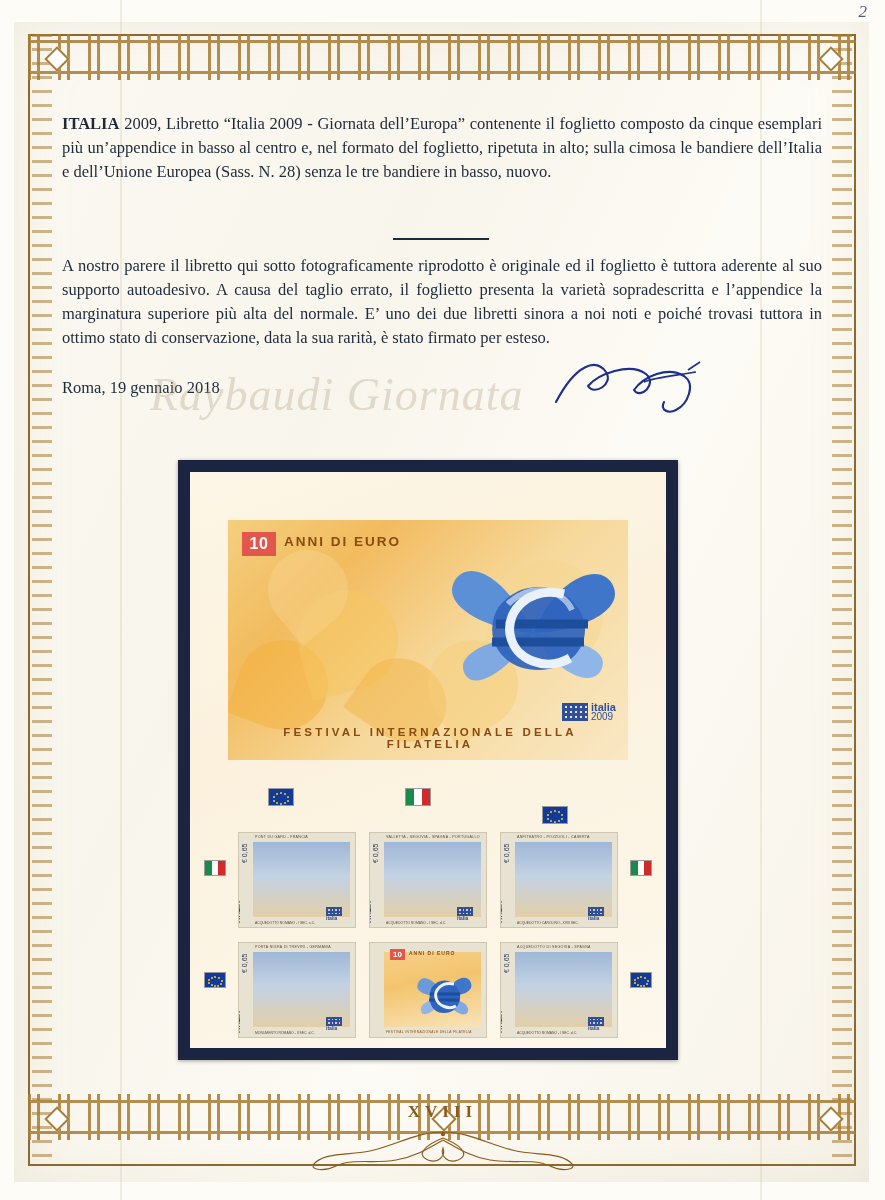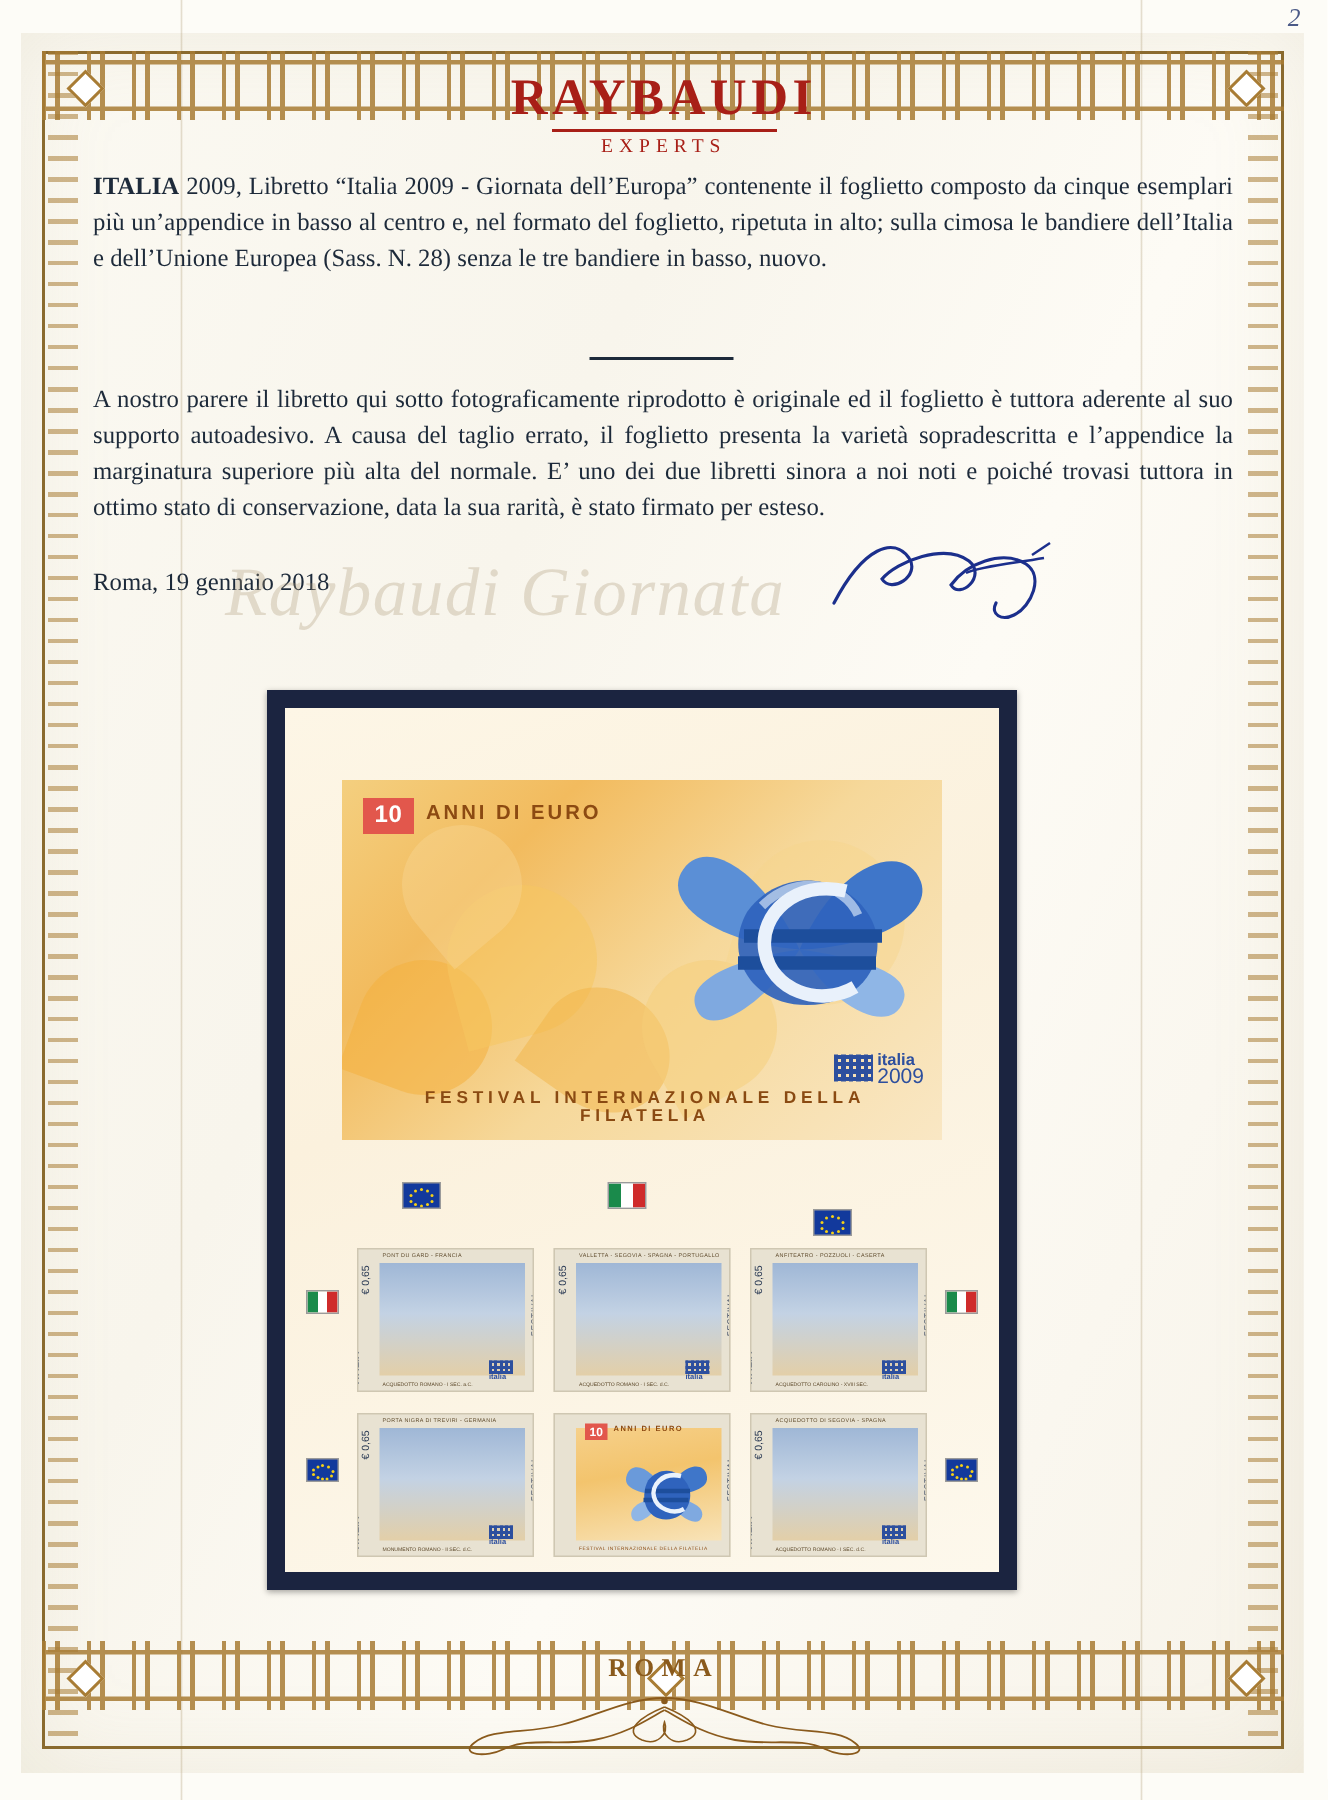--- a/index.html
+++ b/index.html
@@ -281,21 +281,21 @@
       repeating-linear-gradient(180deg,#2d4f9e 0 3px, transparent 3px 5px);
   }
   .bs-logo-txt {
     font-family: "Liberation Sans", sans-serif;
     font-size: 11px;
     line-height: 10px;
     color: #2d4f9e;
     font-weight: bold;
     text-align: left;
   }
-  .bs-logo-txt small { display:block; font-size:14px; font-weight:normal; }
+  .bs-logo-txt small { display:block; font-size:10px; font-weight:normal; }
 
   
   .euro-fly { position: absolute; left: 210px; top: 18px; width: 190px; height: 180px; }
 
   
   .flag {
     position: absolute;
     width: 26px; height: 18px;
     border: 1px solid #9a9a9a;
     box-sizing: border-box;
@@ -474,25 +474,20 @@
   <div class="ornament-row bottom">
     <div class="greek-band"></div>
   </div>
 
   <div class="diamond" style="left:48px; top:50px;"></div>
   <div class="diamond" style="left:822px; top:50px;"></div>
   <div class="diamond" style="left:48px; top:1110px;"></div>
   <div class="diamond" style="left:822px; top:1110px;"></div>
   <div class="diamond" style="left:435px; top:1110px;"></div>
 
-  <div class="header">
-    <div class="brand">RAYBAUDI</div>
-    <div class="brand-rule"></div>
-    <div class="brand-sub">EXPERTS</div>
-  </div>
 
   <div class="text-block para1">
     <b>ITALIA</b><span> 2009, Libretto “Italia 2009 - Giornata dell’Europa” contenente il foglietto composto da cinque esemplari più un’appendice in basso al centro e, nel formato del foglietto, ripetuta in alto; sulla cimosa le bandiere dell’Italia e dell’Unione Europea  (Sass. N. 28) senza le tre bandiere in basso, nuovo.</span>
   </div>
 
   <div class="divider"></div>
 
   <div class="text-block para2">A nostro parere il libretto qui sotto fotograficamente riprodotto è originale ed il foglietto è tuttora aderente al suo supporto autoadesivo. A causa del taglio errato, il foglietto presenta la varietà sopradescritta e l’appendice la marginatura superiore più alta del normale. E’ uno dei due libretti sinora a noi noti e  poiché  trovasi tuttora in ottimo stato di conservazione, data la sua rarità, è stato firmato per esteso.</div>
 
   <div class="place-date">Roma, 19 gennaio 2018</div>
@@ -686,21 +681,21 @@
         <div class="logo">
           <div class="g"></div>
           <div class="t">italia</div>
         </div>
         <div class="cap-bottom">ACQUEDOTTO ROMANO - I SEC. d.C.</div>
       </div>
 
     </div>
   </div>
 
-  <div class="footer-roma">ROMA</div>
+  <div class="footer-roma">XVIII</div>
 
   <svg class="flourish" viewBox="0 0 330 46">
     <path d="M165 4 C140 4, 120 16, 96 22 C72 28, 50 24, 38 34 C28 42, 46 44, 58 38 C74 30, 96 36, 118 32 C140 28, 154 18, 165 12" fill="none" stroke="#8a5a1c" stroke-width="1.2"></path>
     <path d="M165 4 C190 4, 210 16, 234 22 C258 28, 280 24, 292 34 C302 42, 284 44, 272 38 C256 30, 234 36, 212 32 C190 28, 176 18, 165 12" fill="none" stroke="#8a5a1c" stroke-width="1.2"></path>
     <path d="M165 10 C150 16, 136 26, 150 32 C160 36, 168 28, 165 20 C162 28, 170 36, 180 32 C194 26, 180 16, 165 10" fill="none" stroke="#8a5a1c" stroke-width="1.1"></path>
     <circle cx="165" cy="6" r="2.2" fill="#8a5a1c"></circle>
   </svg>
 </div>
 
 </body></html>

